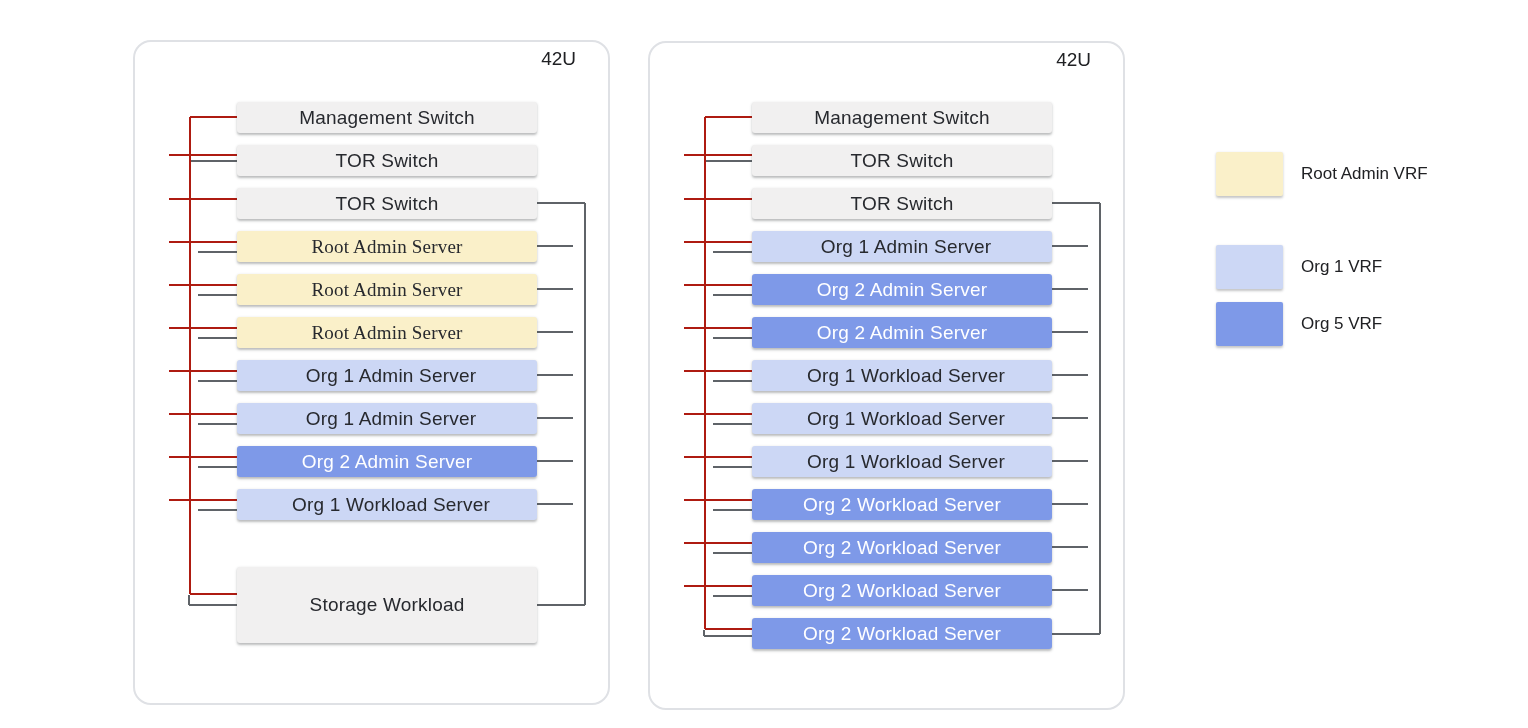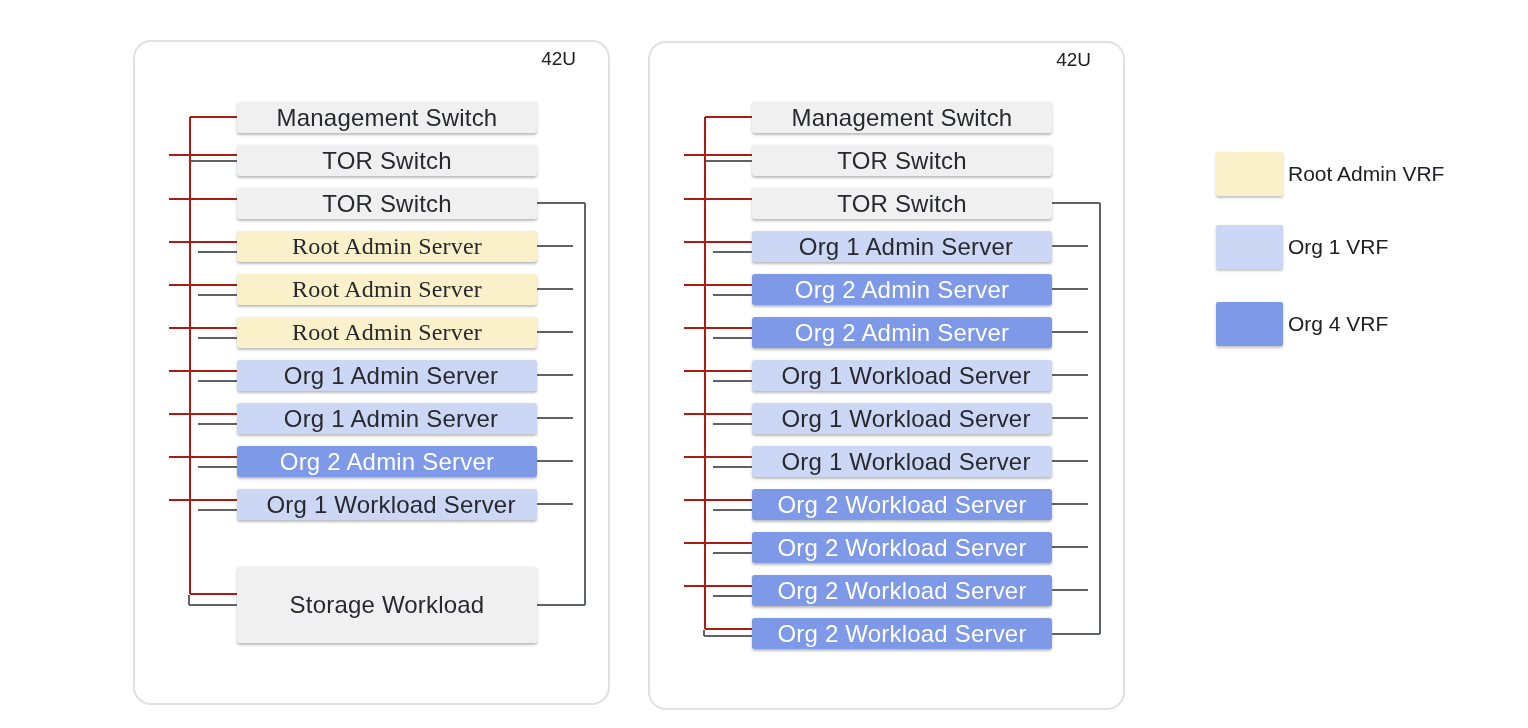--- a/index.html
+++ b/index.html
@@ -25,21 +25,21 @@
     color:var(--label-color,#202124);
   }
   .connectors{
     position:absolute;left:0;top:0;
   }
   .box{
     position:absolute;
     display:flex;align-items:center;justify-content:center;
     box-sizing:border-box;
     border-radius:3px;
-    font-size:24px;
+    font-size:19px;
     letter-spacing:.2px;
     color:var(--text-dark,#27292e);
     box-shadow:0 1.5px 2.5px rgba(60,64,67,.35);
     z-index:2;
   }
   .t-switch,.t-storage{background:var(--switch-fill,#f1f0f0);}
   .t-root-admin{background:var(--root-admin-fill,#faf0c9);font-family:Liberation Serif, serif;}
   .t-org1{background:var(--org1-fill,#ccd7f5);padding-left:8px;}
   .t-org2{background:var(--org2-fill,#7e99e8);color:var(--text-light,#ffffff);}
   .legend{
@@ -49,22 +49,22 @@
     position:absolute;left:0;
     display:flex;align-items:center;
   }
   .legend-swatch{
     width:67px;height:44px;
     border-radius:2px;
     box-shadow:0 1.5px 2.5px rgba(60,64,67,.3);
     flex:0 0 auto;
   }
   .legend-label{
-    margin-left:5px;
-    font-size:21px;
+    margin-left:18px;
+    font-size:17px;
     color:var(--label-color,#202124);
     white-space:nowrap;
   }
 </style>
 </head>
 <body>
 
 <div class="canvas">
 
   <div class="rack" style="left: 133px; top: 40px; width: 477px; height: 665px;">
@@ -175,23 +175,23 @@
         <div class="box t-org2" style="left: 102px; top: 532px; width: 300px; height: 31px;">Org 2 Workload Server</div>
         <div class="box t-org2" style="left: 102px; top: 575px; width: 300px; height: 31px;">Org 2 Workload Server</div>
       </div>
   </div>
 
   <div class="legend">
     <div class="legend-item" style="top:0px">
       <div class="legend-swatch" style="background: rgb(250, 240, 201);"></div>
       <div class="legend-label">Root Admin VRF</div>
     </div>
-    <div class="legend-item" style="top:73px">
+    <div class="legend-item" style="top:93px">
       <div class="legend-swatch" style="background: rgb(204, 215, 245);"></div>
       <div class="legend-label">Org 1 VRF</div>
     </div>
     <div class="legend-item" style="top:150px">
       <div class="legend-swatch" style="background: rgb(126, 153, 232);"></div>
-      <div class="legend-label">Org 4 VRF</div>
+      <div class="legend-label">Org 5 VRF</div>
     </div>
   </div>
 
 </div>
 
 </body></html>

